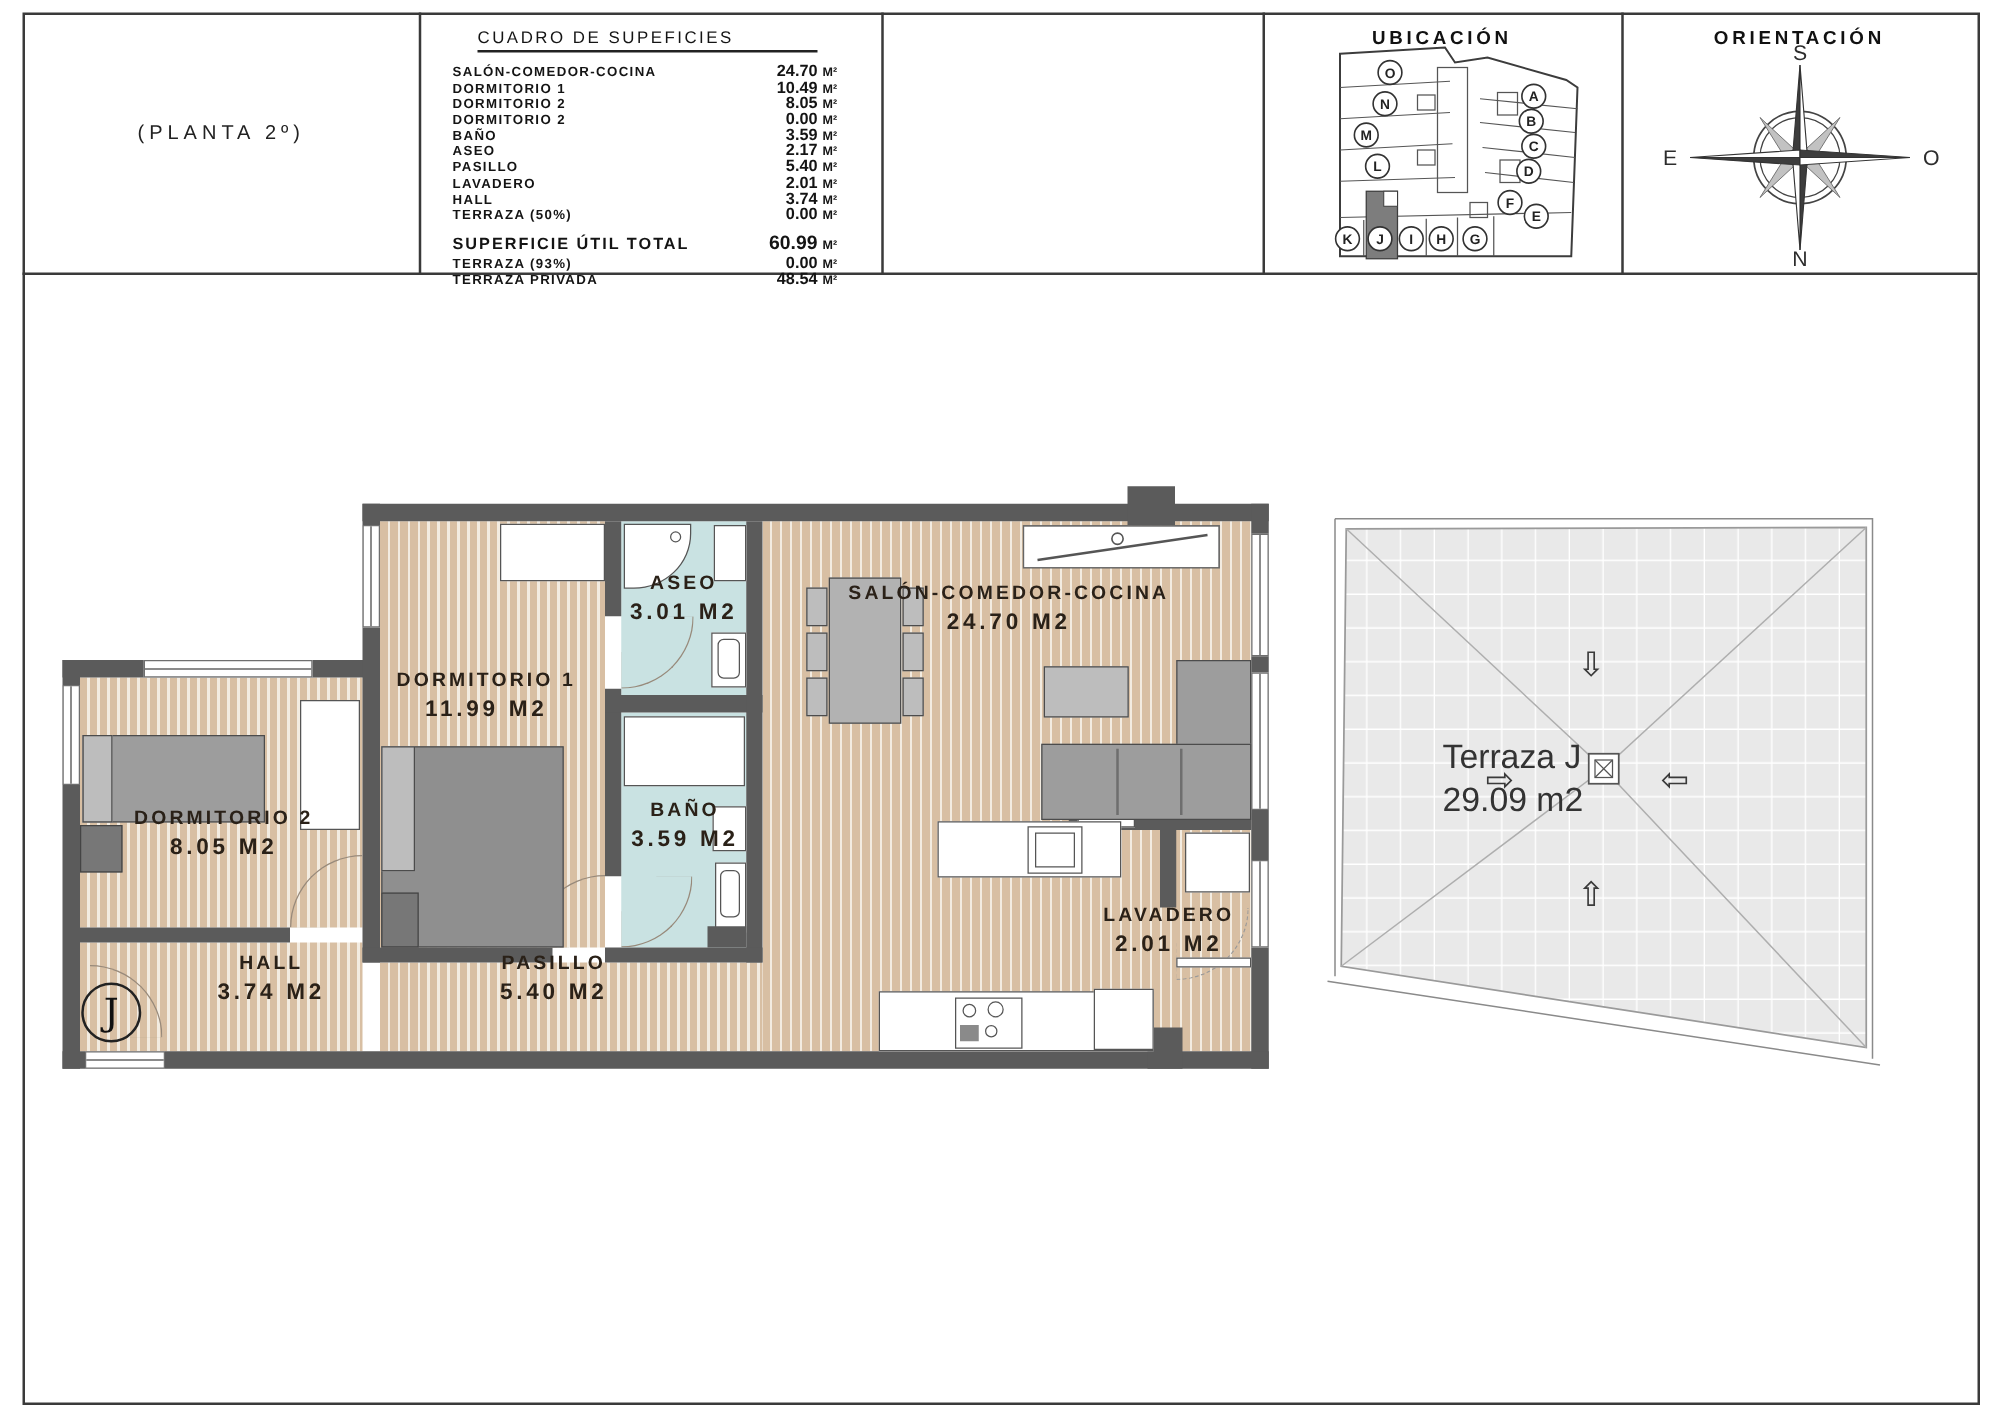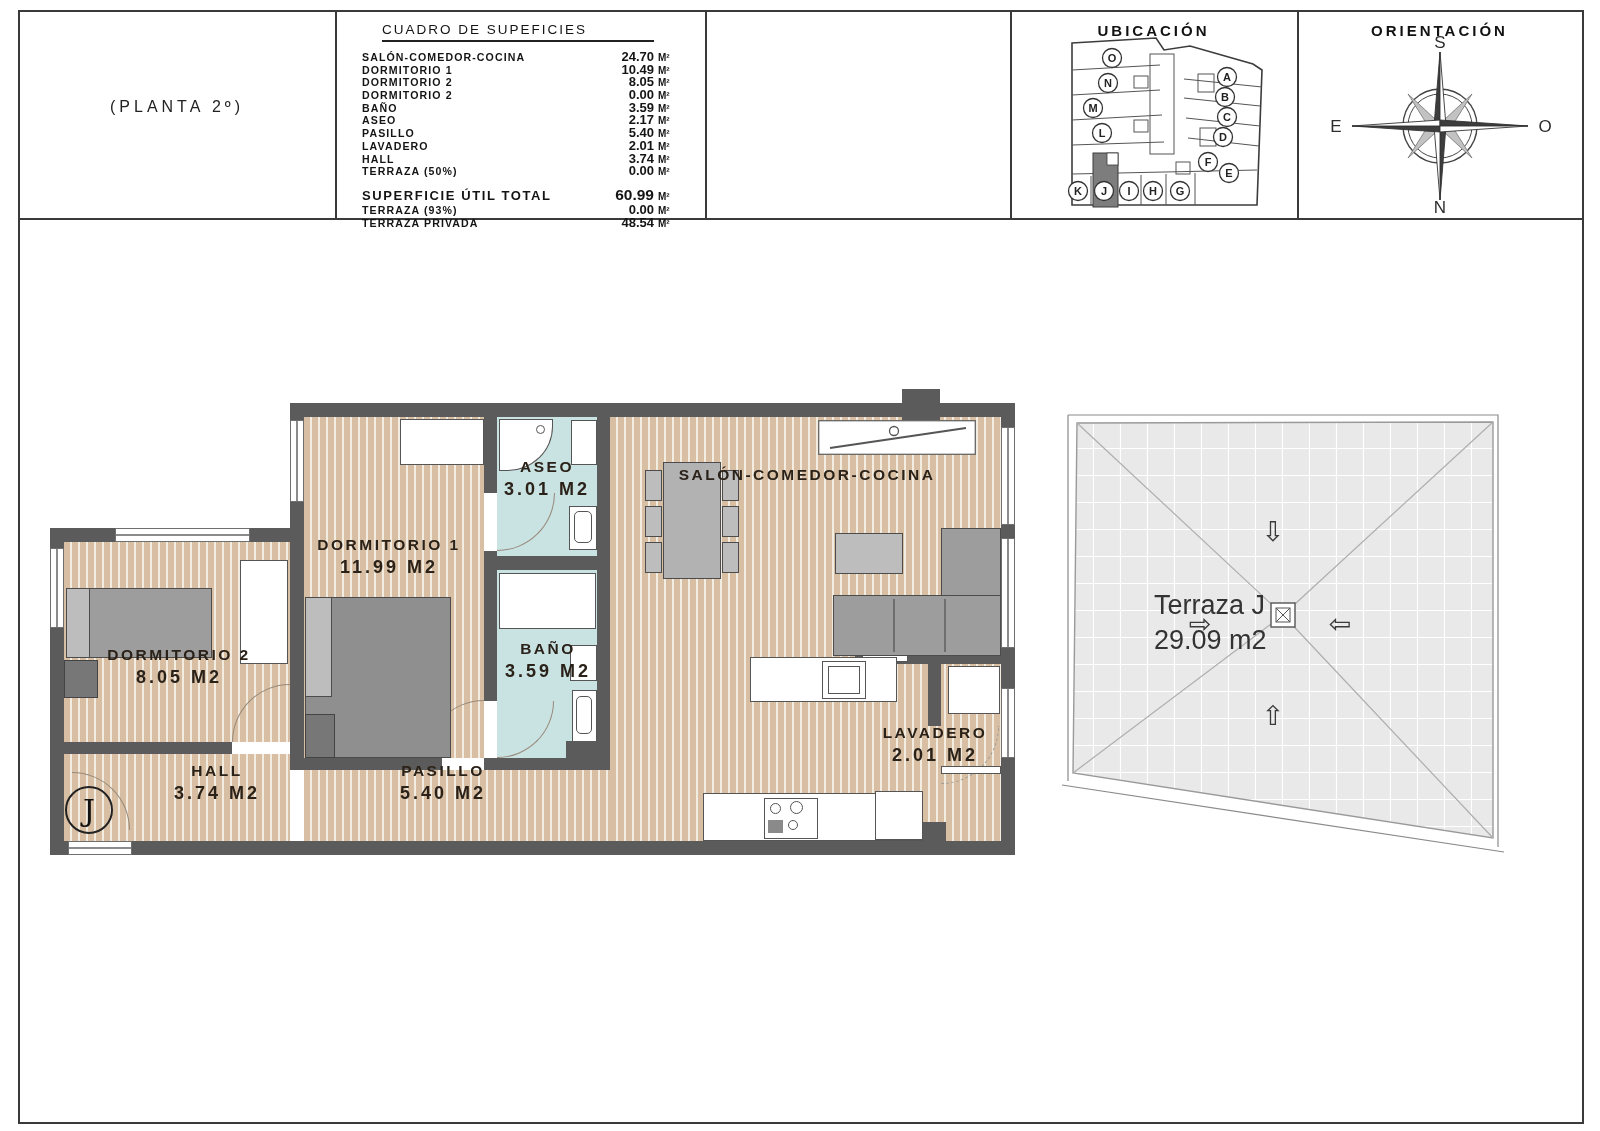--- a/index.html
+++ b/index.html
@@ -322,20 +322,21 @@
     <i class="fw crc" style="left:790px;top:801px;width:13px;height:13px;border-width:1px;"></i>
     <i class="fw crc" style="left:788px;top:820px;width:10px;height:10px;border-width:1px;"></i>
     <i class="dk" style="left:768px;top:820px;width:15px;height:13px;background:#8a8a8a;"></i>
     <i class="fw" style="left:875px;top:791px;width:48px;height:49px;"></i>
 
     <i class="fw" style="left:948px;top:666px;width:52px;height:48px;"></i>
     <i class="fw" style="left:941px;top:766px;width:60px;height:8px;border-width:1px;"></i>
 
     <div class="lbl" style="left:612px;top:466px;width:390px;">
       <span class="n">SALÓN-COMEDOR-COCINA</span>
+      <span class="a">24.70 M2</span>
     </div>
     <div class="lbl" style="left:293px;top:536px;width:192px;">
       <span class="n">DORMITORIO 1</span>
       <span class="a">11.99 M2</span>
     </div>
     <div class="lbl" style="left:70px;top:646px;width:218px;">
       <span class="n">DORMITORIO 2</span>
       <span class="a">8.05 M2</span>
     </div>
     <div class="lbl" style="left:489px;top:458px;width:116px;">

